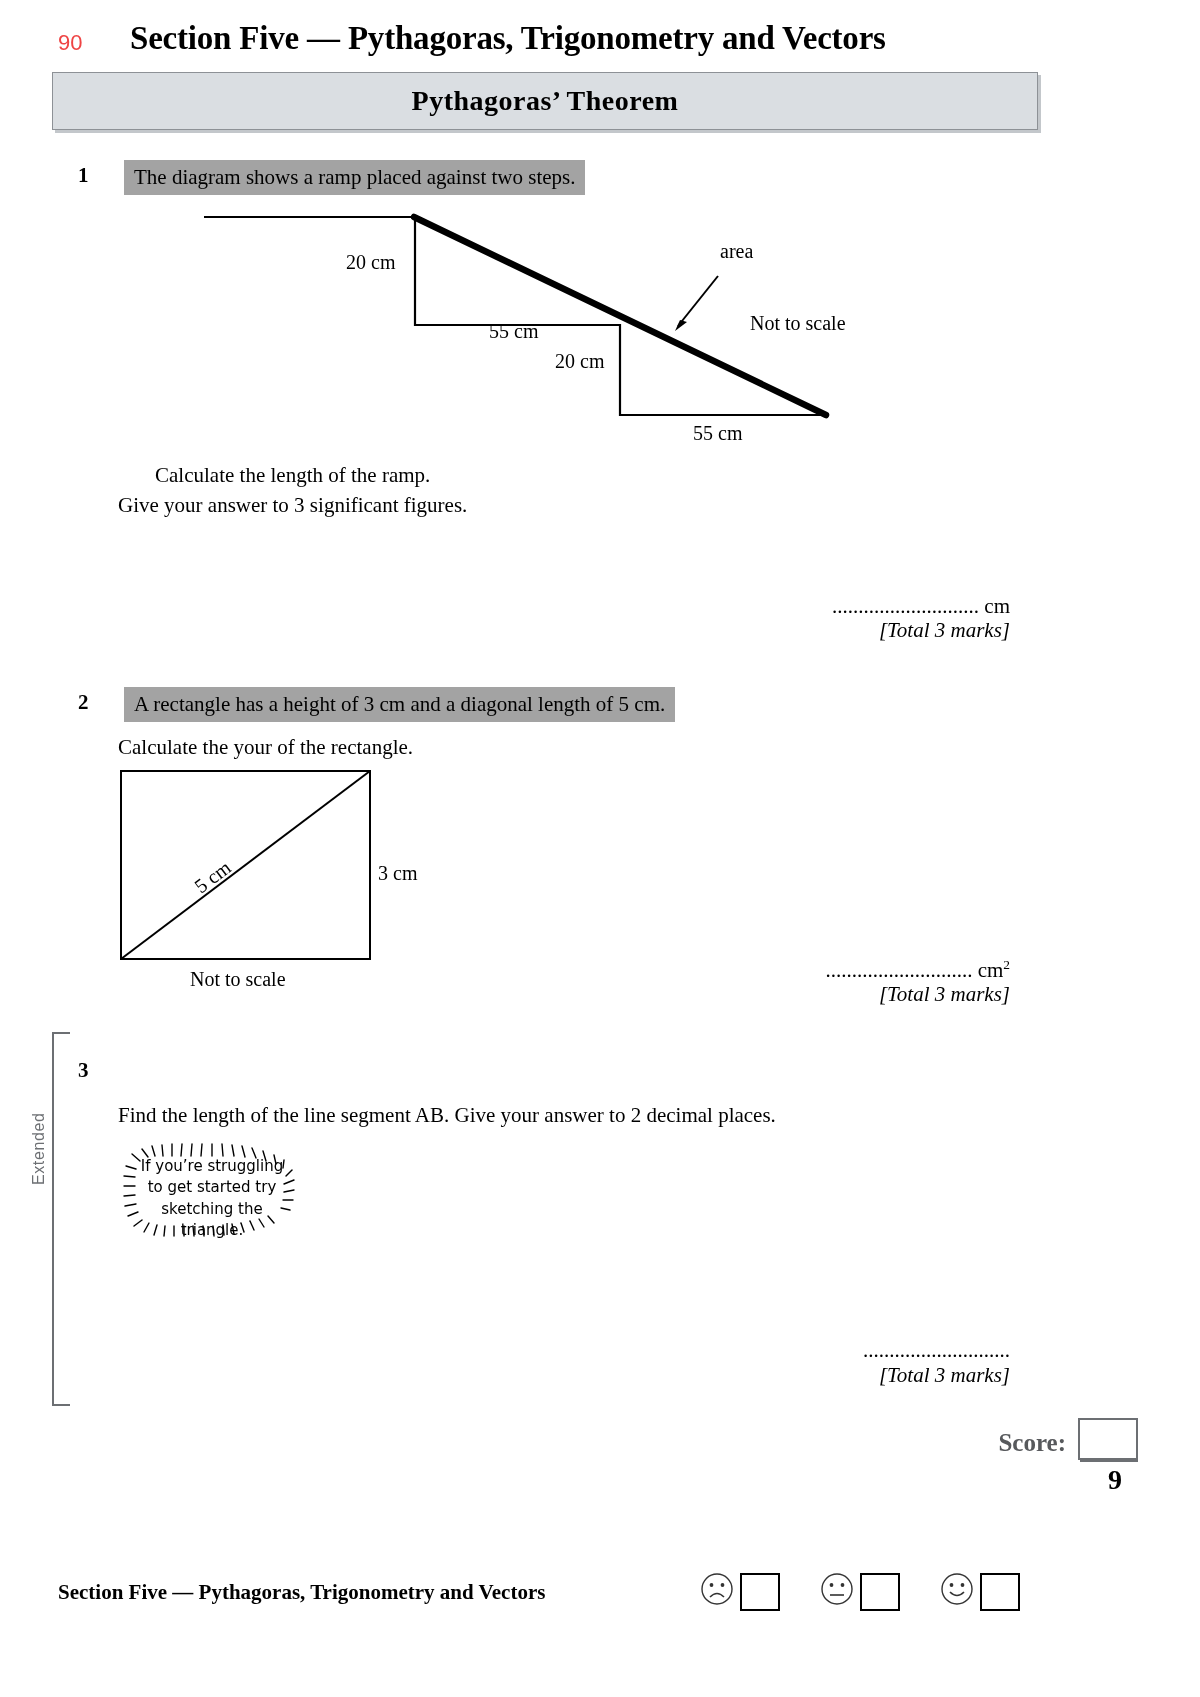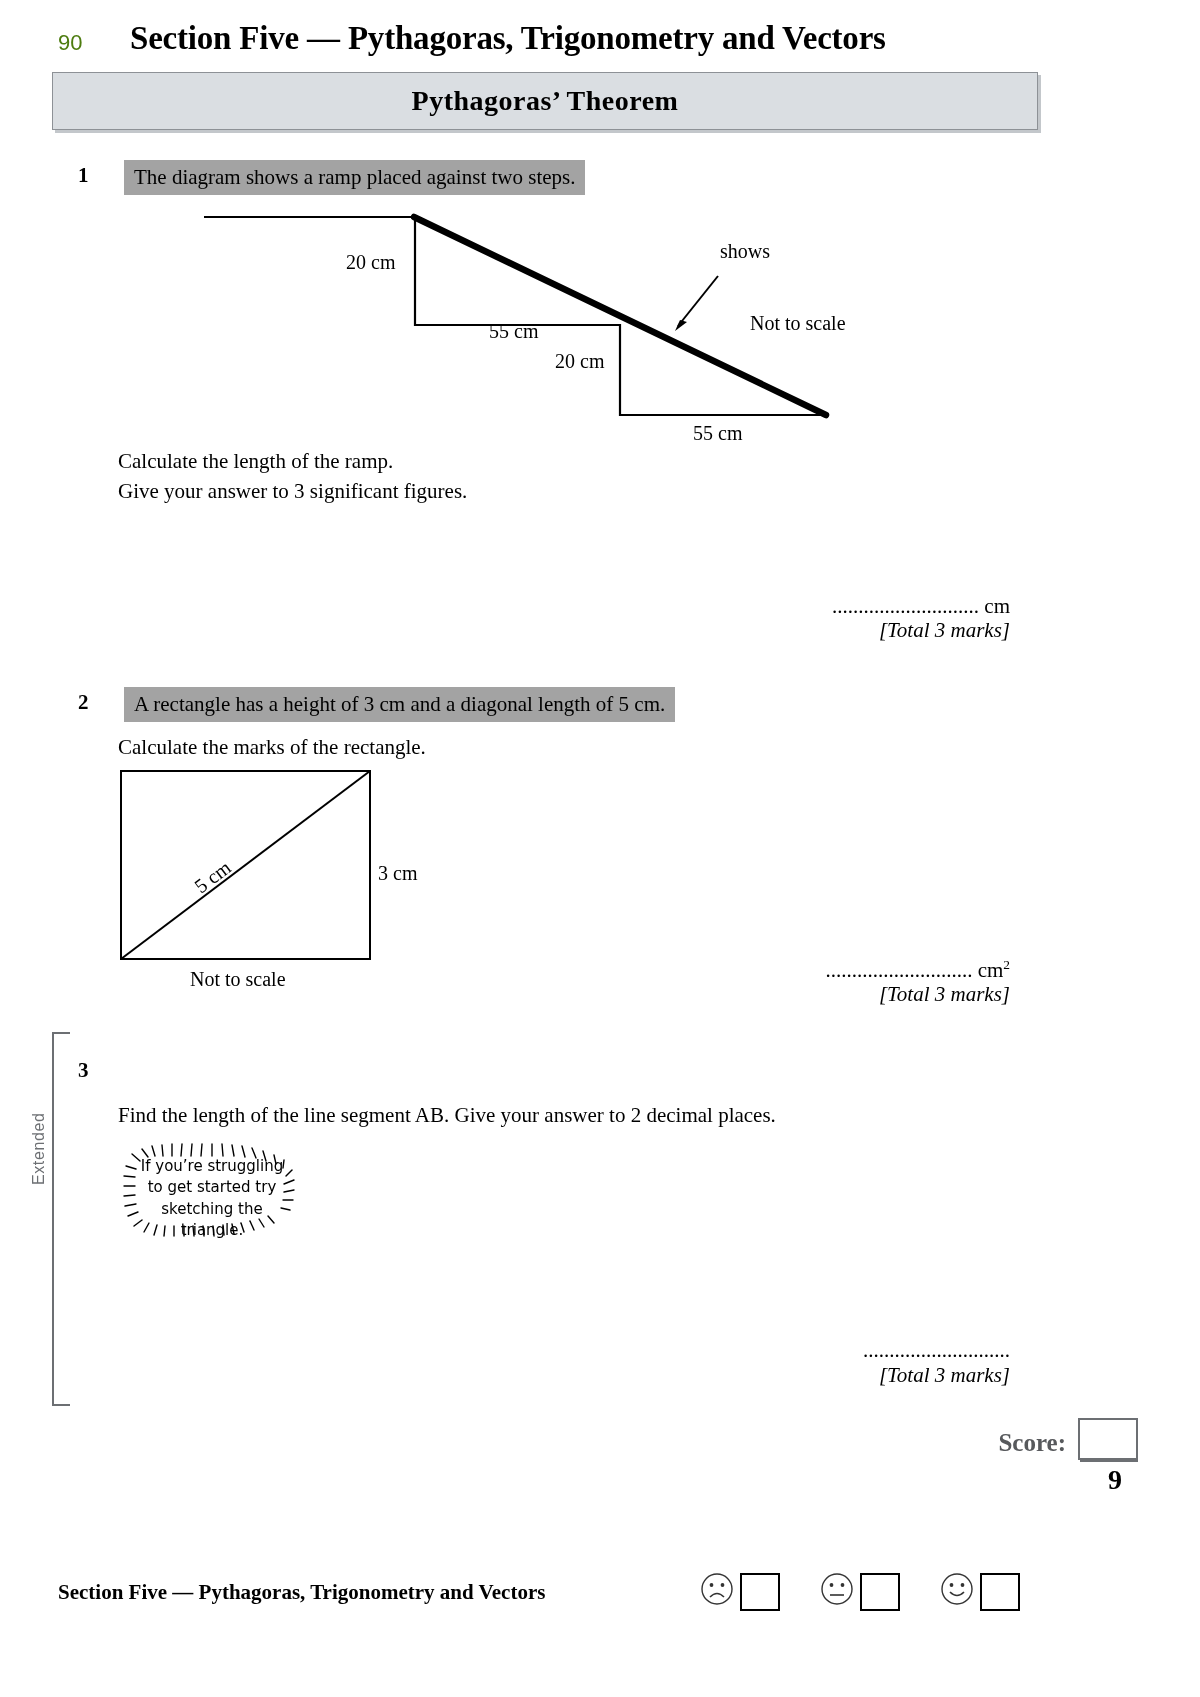--- a/index.html
+++ b/index.html
@@ -20,21 +20,21 @@
     inset: 0;
   }
 
   
   .page-number {
     position: absolute;
     left: 58px;
     top: 30px;
     font-size: 22px;
     font-family: "Liberation Sans", sans-serif;
-    color: #4d7c0f;
+    color: #ef4444;
   }
   .section-header {
     position: absolute;
     left: 130px;
     top: 20px;
     font-size: 33px;
     font-weight: bold;
     letter-spacing: -0.2px;
     white-space: nowrap;
     font-family: "Liberation Serif", serif;
@@ -234,40 +234,40 @@
     </svg>
 
     <div class="dlabel" style="left:166px; top:51px;">20 cm</div>
 
     <div class="dlabel" style="left:309px; top:120px;">55 cm</div>
 
     <div class="dlabel" style="left:375px; top:150px;">20 cm</div>
 
     <div class="dlabel" style="left:513px; top:222px;">55 cm</div>
 
-    <div class="dlabel" style="left:540px; top:40px;">shows</div>
+    <div class="dlabel" style="left:540px; top:40px;">area</div>
 
     <div class="dlabel" style="left:570px; top:112px;">Not to scale</div>
   </div>
 
-  <div class="body-text" style="left:118px; top:447px;">Calculate the length of the ramp.
+  <div class="body-text" style="left:118px; top:461px;text-align:center;">Calculate the length of the ramp.
 Give your answer to 3 significant figures.</div>
 
   <div class="answer-line" style="right:190px; top:594px;">
     <span>............................</span>
     <span>cm</span>
   </div>
 
   <div class="marks" style="right:190px; top:618px;">[Total 3 marks]</div>
 
   <div class="q-num" style="left:78px; top:690px;">2</div>
 
   <div class="q-stem" style="left:124px; top:687px;">A rectangle has a height of 3 cm and a diagonal length of 5 cm.</div>
 
-  <div class="body-text" style="left:118px; top:733px;">Calculate the marks of the rectangle.</div>
+  <div class="body-text" style="left:118px; top:733px;">Calculate the your of the rectangle.</div>
 
   <div class="diagram" style="left:118px; top:768px; width:260px; height:195px;">
     <svg width="260" height="195" viewBox="0 0 260 195">
       <rect x="3" y="3" width="249" height="188" fill="none" stroke="#000" stroke-width="2"></rect>
       <line x1="3" y1="191" x2="252" y2="3" stroke="#000" stroke-width="2"></line>
     </svg>
 
     <div class="rot-label" style="left:86px; top:107px; transform: rotate(-37deg);">5 cm</div>
   </div>
 

